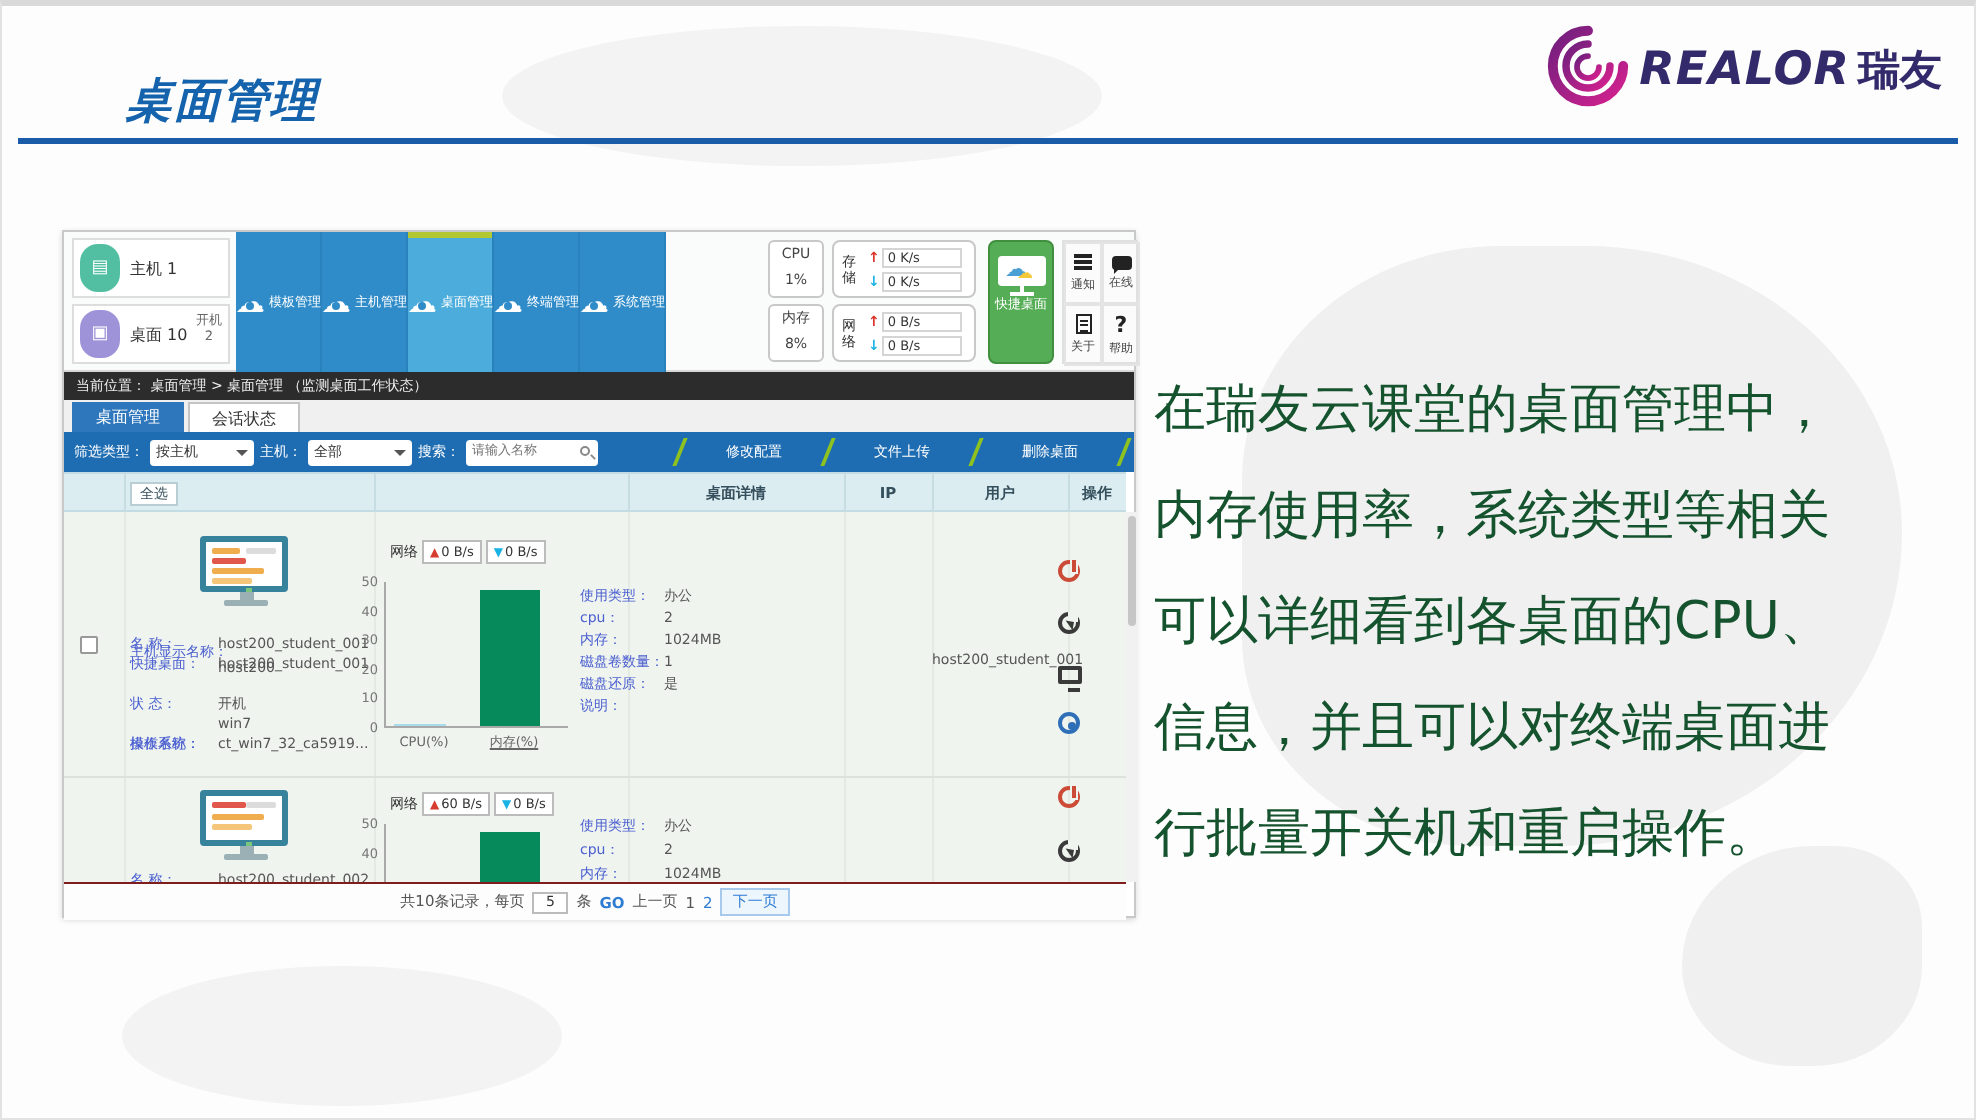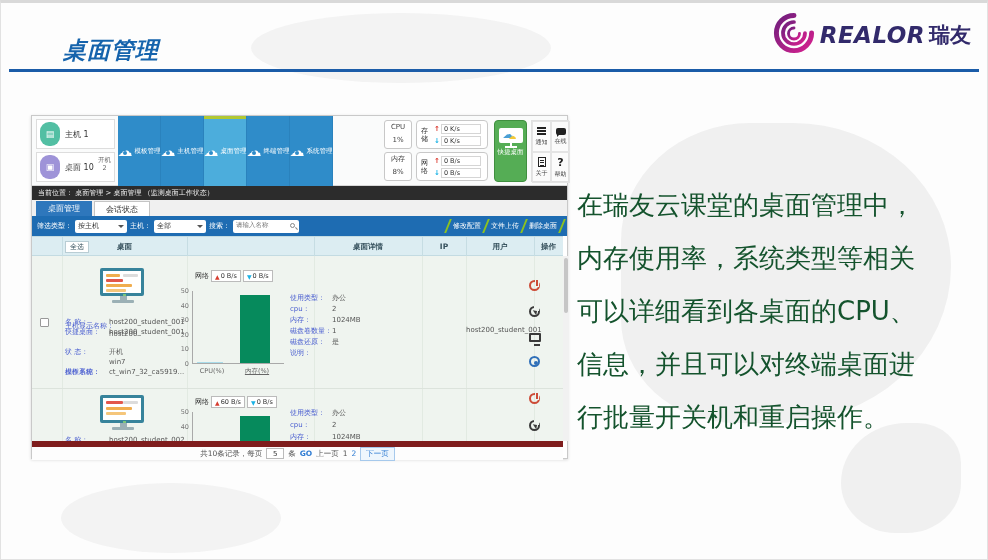--- a/index.html
+++ b/index.html
@@ -88,21 +88,21 @@
   .c-filter { position:absolute; left:0; top:100px; width:100%; height:20px; background:#1e6cb2; display:flex; align-items:center; padding-left:5px; gap:3px; }
   .flabel { color:#fff; font-size:7px; white-space:nowrap; }
   .fselect { position:relative; width:52px; height:13px; background:#fff; border-radius:2px; font-size:7px; color:#333; line-height:13px; padding-left:3px; cursor:pointer; }
   .caret { position:absolute; right:3px; top:5px; border:3px solid transparent; border-top-color:#555; }
   .fsearch { position:relative; width:66px; height:13px; background:#fff; border-radius:2px; }
   .fsearch input { width:52px; height:11px; border:none; outline:none; font-size:6.5px; color:#555; padding-left:3px; background:transparent; }
   .mag { position:absolute; right:4px; top:3px; width:5px; height:5px; border:1px solid #888; border-radius:50%; }
   .mag::after { content:""; position:absolute; left:4px; top:4px; width:3px; height:1px; background:#888; transform:rotate(45deg); }
   .factions { position:absolute; right:4px; top:0; height:20px; display:flex; align-items:center; }
   .slash { width:2px; height:14px; background:#8dc21f; transform:skewX(-22deg); }
-  .faction { color:#fff; font-size:7px; padding:0 4px; white-space:nowrap; cursor:pointer;font-family:Liberation Mono, monospace; }
+  .faction { color:#fff; font-size:7px; padding:0 22px; white-space:nowrap; cursor:pointer;font-family:Liberation Mono, monospace; }
 
   
   .c-thead { position:absolute; left:0; top:120px; width:531px; height:20px; background:#dcedf2; border-top:1px solid #c3dbe2; border-bottom:1px solid #c3dbe2; }
   .th { position:absolute; top:0; height:20px; line-height:20px; text-align:center; font-size:7.5px; color:#35505c; font-weight:bold; }
   .th-chip { position:absolute; left:33px; top:4px; width:24px; height:12px; background:#fff; border:1px solid #b9cdd4; font-size:7px; line-height:10px; text-align:center; color:#35505c; cursor:pointer; }
   .hdiv { position:absolute; top:0; width:1px; height:20px; background:#c6dde3; }
 
   
   .c-rows { position:absolute; left:0; top:140px; width:531px; height:185px; overflow:hidden; background:#eff4ef; }
   .vdiv { position:absolute; top:0; width:1px; height:185px; background:#e2eae2; }
@@ -149,21 +149,21 @@
   .op-power::after { content:""; position:absolute; left:4.5px; top:-2px; width:2px; height:6px; background:#cc4b37; box-shadow:0 0 0 1px #eff4ef; }
   .op-restart { width:11px; height:11px; border:2px solid #3a3a3a; border-radius:50%; }
   .op-restart::before { content:""; position:absolute; right:-1px; top:-2px; width:5px; height:5px; background:#eff4ef; }
   .op-restart::after { content:""; position:absolute; right:-2px; top:0; border:3px solid transparent; border-left-color:#3a3a3a; transform:rotate(-35deg); }
   .op-mon { width:12px; height:9px; border:2px solid #3a3a3a; border-radius:1px; }
   .op-mon::after { content:""; position:absolute; left:3px; top:9px; width:6px; height:2px; background:#3a3a3a; box-shadow:-2px 2px 0 1px transparent; }
   .op-loc { width:11px; height:11px; border:2px solid #2f6fb8; border-radius:50%; }
   .op-loc::after { content:""; position:absolute; left:2.5px; top:2.5px; width:4px; height:4px; border-radius:50%; background:#2f6fb8; }
 
   
-  .c-pager { position:absolute; left:0; top:325px; width:531px; height:19px; background:#fdfdfd; border-top:6px solid #7f1d1d; display:flex; align-items:center; justify-content:center; gap:4px; font-size:7.5px; color:#555; }
+  .c-pager { position:absolute; left:0; top:325px; width:531px; height:19px; background:#fdfdfd; border-top:1px solid #7f1d1d; display:flex; align-items:center; justify-content:center; gap:4px; font-size:7.5px; color:#555; }
   .pg-input { width:18px; height:11px; border:1px solid #bbb; text-align:center; font-size:7px; color:#333; background:#fff; }
   .pg-go { color:#2f7cd3; font-weight:bold; cursor:pointer; }
   .pg-link { cursor:pointer; color:#555; }
   .pg-cur { color:#2f7cd3; cursor:pointer; }
   .pg-next { border:1px solid #a6c9ec; background:#eef6fd; color:#2f7cd3; padding:1px 5px; cursor:pointer; }
 
   .sbar { position:absolute; left:531px; top:140px; width:6px; height:185px; background:#f1f1f1; }
   .sthumb { position:absolute; left:1px; top:2px; width:4px; height:55px; background:#c6c6c6; border-radius:2px; cursor:pointer; }
 </style>
 </head>
@@ -338,21 +338,20 @@
         <span class="slash"></span>
         <span class="faction">文件上传</span>
         <span class="slash"></span>
         <span class="faction">删除桌面</span>
         <span class="slash"></span>
       </span>
     </div>
 
     <div class="c-thead">
       <span class="th-chip">全选</span>
-      <span class="th" style="left:30px;width:125px;">桌面</span>
       <span class="th" style="left:282px;width:108px;">桌面详情</span>
       <span class="th" style="left:390px;width:44px;">IP</span>
       <span class="th" style="left:434px;width:68px;">用户</span>
       <span class="th" style="left:502px;width:29px;">操作</span>
       <span class="hdiv" style="left:30px;"></span>
         <span class="hdiv" style="left:155px;"></span>
       <span class="hdiv" style="left:282px;"></span>
         <span class="hdiv" style="left:390px;"></span>
       <span class="hdiv" style="left:434px;"></span>
         <span class="hdiv" style="left:502px;"></span>

